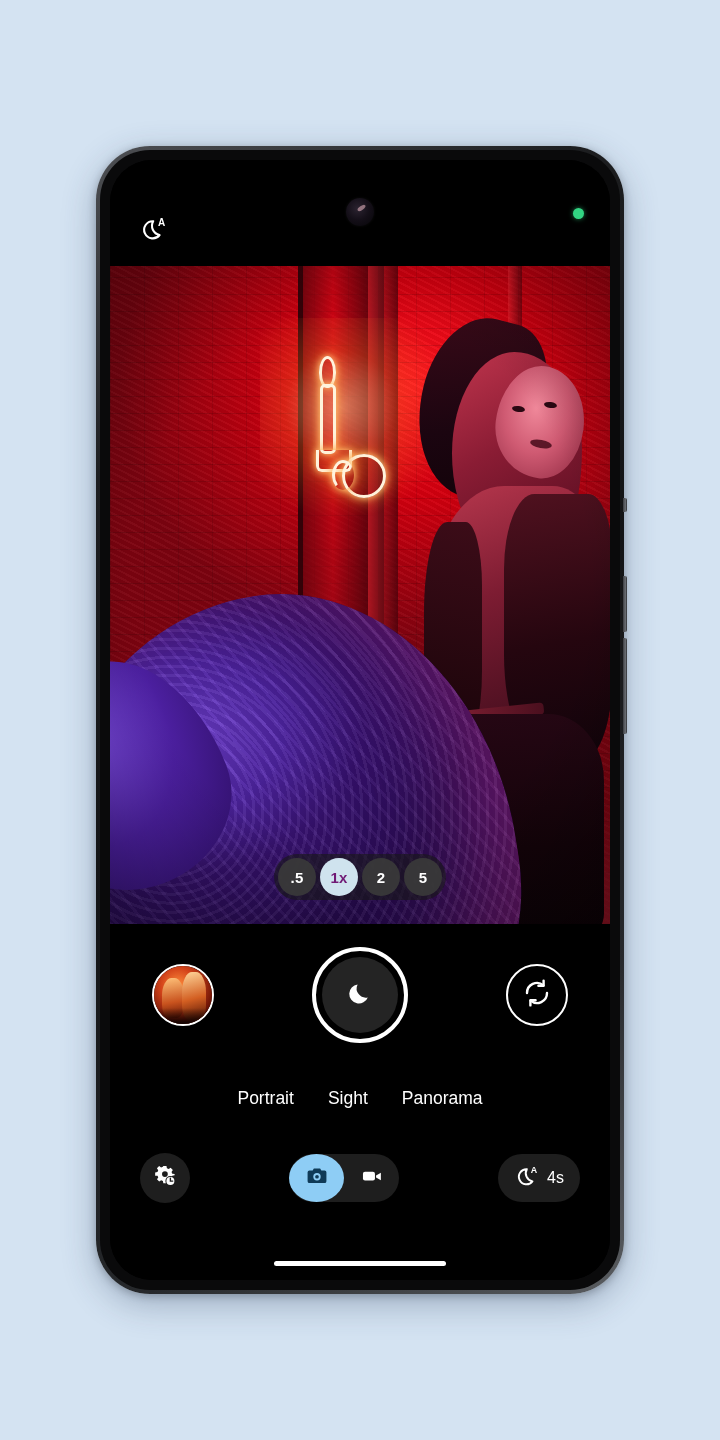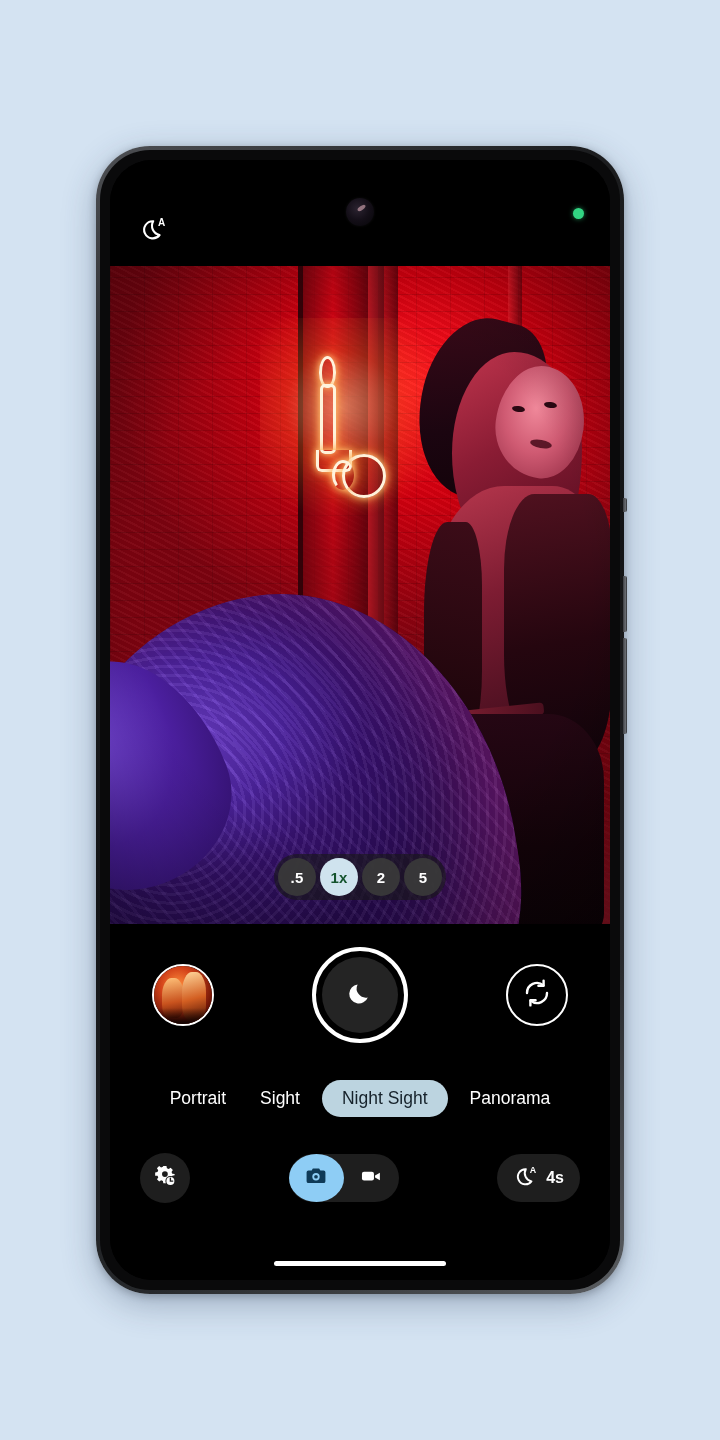--- a/index.html
+++ b/index.html
@@ -325,21 +325,21 @@
     background: rgba(58,58,58,0.92);
     color: #ffffff;
     font-size: 15px;
     font-weight: 700;
     letter-spacing: .2px;
     cursor: pointer;
     user-select: none;
   }
   .zoom-chip.active {
     background: #cfe3ee;
-    color: #14532d;
+    color: #701a75;
   }
 
   
   #controls {
     position: relative;
     height: 356px;
     background: #000;
   }
 
   
@@ -475,21 +475,21 @@
     gap: 7px;
     height: 48px;
     padding: 0 16px;
     border-radius: 26px;
     background: #1e1e1e;
     cursor: pointer;
   }
   #night-timer-label {
     color: #ffffff;
     font-size: 16px;
-    font-weight: 700;
+    font-weight: 400;
   }
 
   
   #gesture-nav {
     position: absolute;
     left: 50%;
     bottom: 14px;
     transform: translateX(-50%);
     width: 172px;
     height: 5px;
@@ -600,21 +600,20 @@
               <path d="M23.6 4.6v5.2h-5.2" fill="none" stroke="#ffffff" stroke-width="2.4" stroke-linecap="round" stroke-linejoin="round"></path>
               <path d="M10.4 29.4v-5.2h5.2" fill="none" stroke="#ffffff" stroke-width="2.4" stroke-linecap="round" stroke-linejoin="round"></path>
             </svg>
           </span>
         </div>
       </div>
 
       <div id="mode-strip">
         <div class="mode-item">Portrait</div>
         <div class="mode-item">Sight</div>
-        <div class="mode-item active">Night Sight</div>
         <div class="mode-item">Panorama</div>
       </div>
 
       <div id="bottom-bar">
 
         <div id="settings-button">
           <span>
             <svg viewBox="0 0 28 28" width="26" height="26" aria-hidden="true">
               <path d="M12.2 3.2h3.4l.45 2.5 1.9.8 2.1-1.4 2.4 2.4-1.4 2.1.8 1.9 2.5.45v1.2l-2.5.45-.8 1.9 1.4 2.1-2.4 2.4-2.1-1.4-1.9.8-.45 2.5h-3.4l-.45-2.5-1.9-.8-2.1 1.4-2.4-2.4 1.4-2.1-.8-1.9L3.4 13.6v-3.4l2.5-.45.8-1.9-1.4-2.1 2.4-2.4 2.1 1.4 1.9-.8z" fill="#ffffff"></path>
               <circle cx="13.9" cy="11.9" r="3.1" fill="#1e1e1e"></circle>

